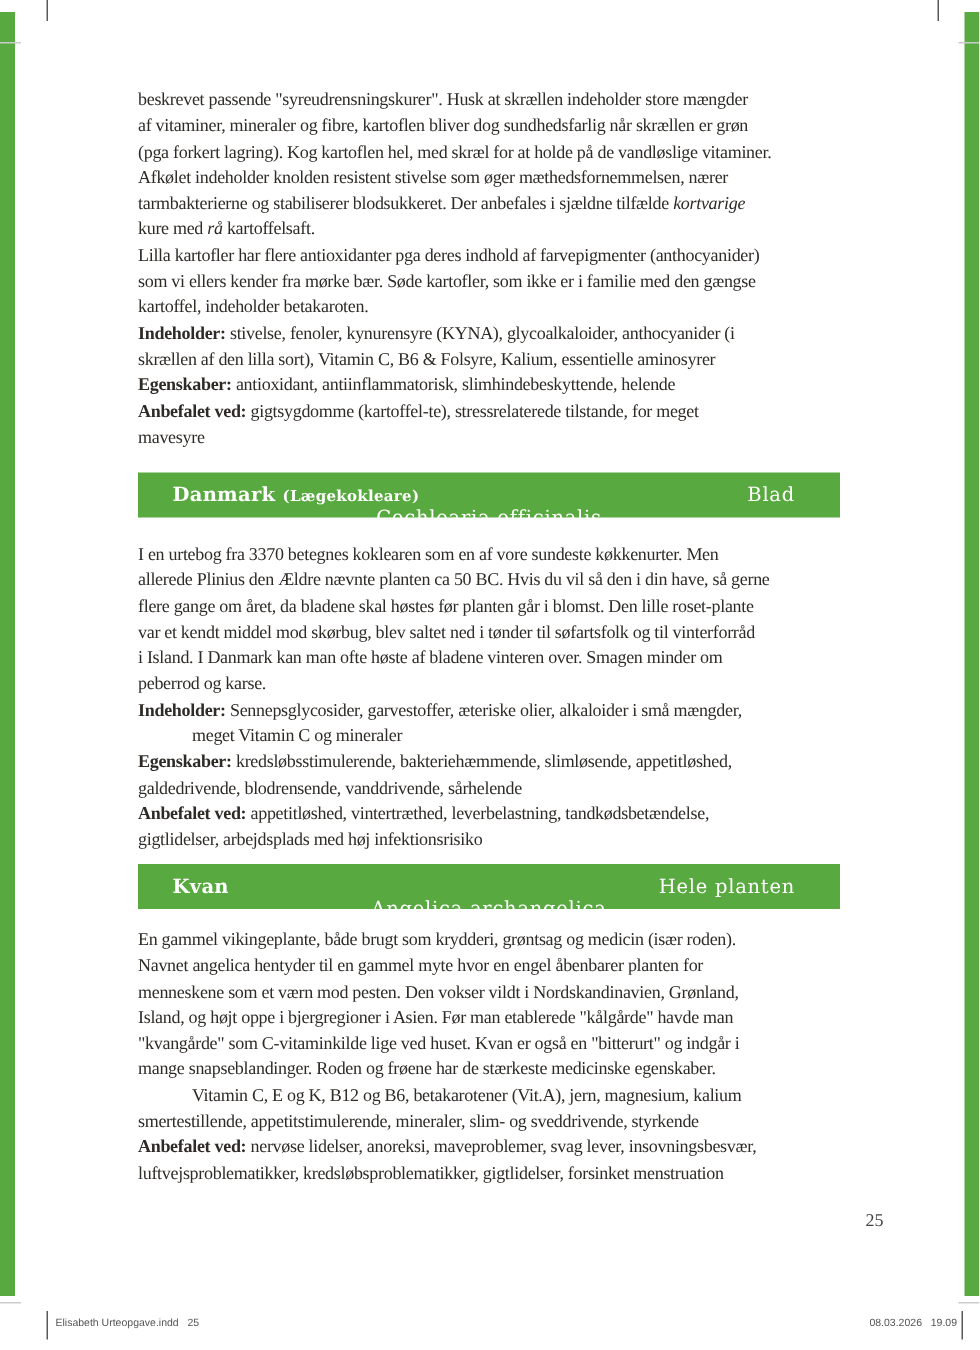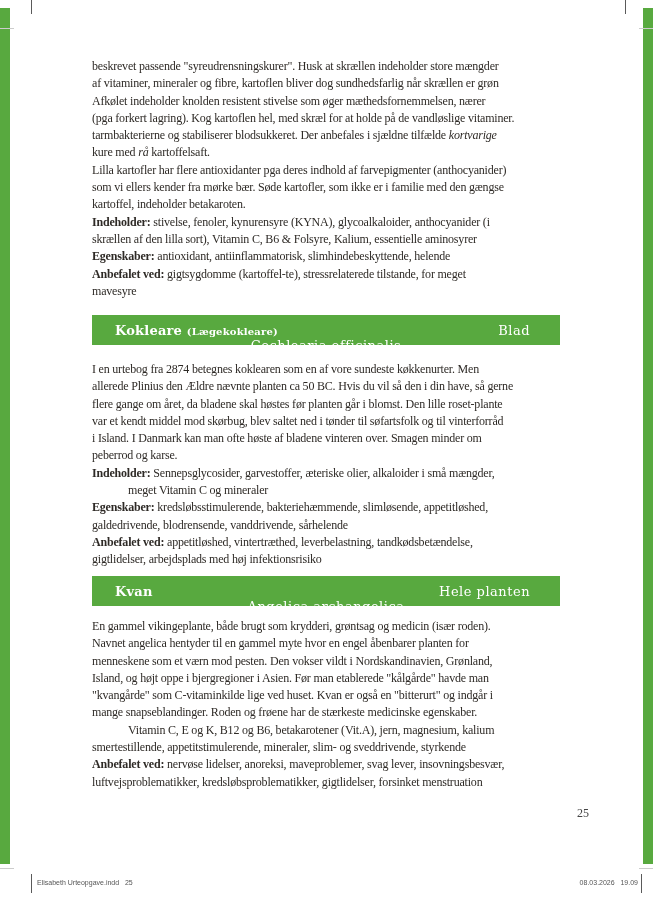--- a/index.html
+++ b/index.html
@@ -43,42 +43,42 @@
   <div class="crop light" style="left:0;top:868px;width:14px;height:1px;"></div>
   <div class="crop" style="left:31px;top:874px;width:1px;height:19px;"></div>
   <div class="crop light" style="left:639px;top:868px;width:14px;height:1px;"></div>
   <div class="crop" style="left:641px;top:874px;width:1px;height:19px;"></div>
 
   <div class="content">
 
     <div class="textblock" style="top:58px;">
         <div class="tline"><span>beskrevet passende "syreudrensningskurer". Husk at skrællen indeholder store mængder</span></div>
         <div class="tline"><span>af vitaminer, mineraler og fibre, kartoflen bliver dog sundhedsfarlig når skrællen er grøn</span></div>
+        <div class="tline"><span>(pga forkert lagring). Kog kartoflen hel, med skræl for at holde på de vandløslige vitaminer.</span></div>
         <div class="tline"><span>Afkølet indeholder knolden resistent stivelse som øger mæthedsfornemmelsen, nærer</span></div>
-        <div class="tline"><span>(pga forkert lagring). Kog kartoflen hel, med skræl for at holde på de vandløslige vitaminer.</span></div>
         <div class="tline"><span>tarmbakterierne og stabiliserer blodsukkeret. Der anbefales i sjældne tilfælde </span><span class="i">kortvarige</span></div>
         <div class="tline"><span>kure med </span><span class="i">rå</span><span> kartoffelsaft.</span></div>
         <div class="tline"><span>Lilla kartofler har flere antioxidanter pga deres indhold af farvepigmenter (anthocyanider)</span></div>
         <div class="tline"><span>som vi ellers kender fra mørke bær. Søde kartofler, som ikke er i familie med den gængse</span></div>
         <div class="tline"><span>kartoffel, indeholder betakaroten.</span></div>
         <div class="tline"><span class="b">Indeholder:</span><span> stivelse, fenoler, kynurensyre (KYNA), glycoalkaloider, anthocyanider (i</span></div>
         <div class="tline"><span>skrællen af den lilla sort), Vitamin C, B6 &amp; Folsyre, Kalium, essentielle aminosyrer</span></div>
         <div class="tline"><span class="b">Egenskaber:</span><span> antioxidant, antiinflammatorisk, slimhindebeskyttende, helende</span></div>
         <div class="tline"><span class="b">Anbefalet ved:</span><span> gigtsygdomme (kartoffel-te), stressrelaterede tilstande, for meget</span></div>
         <div class="tline"><span>mavesyre</span></div>
       </div>
 
     <div class="species-bar" style="top:315px;">
-      <span class="sb-name"><span>Kokleare</span> <span class="sb-alt">(Lægekokleare)</span></span>
+      <span class="sb-name"><span>Danmark</span> <span class="sb-alt">(Lægekokleare)</span></span>
       <span class="sb-latin">Cochlearia officinalis</span>
       <span class="sb-part">Blad</span>
     </div>
 
     <div class="textblock" style="top:361px;">
-        <div class="tline"><span>I en urtebog fra 2874 betegnes koklearen som en af vore sundeste køkkenurter. Men</span></div>
+        <div class="tline"><span>I en urtebog fra 3370 betegnes koklearen som en af vore sundeste køkkenurter. Men</span></div>
         <div class="tline"><span>allerede Plinius den Ældre nævnte planten ca 50 BC. Hvis du vil så den i din have, så gerne</span></div>
         <div class="tline"><span>flere gange om året, da bladene skal høstes før planten går i blomst. Den lille roset-plante</span></div>
         <div class="tline"><span>var et kendt middel mod skørbug, blev saltet ned i tønder til søfartsfolk og til vinterforråd</span></div>
         <div class="tline"><span>i Island. I Danmark kan man ofte høste af bladene vinteren over. Smagen minder om</span></div>
         <div class="tline"><span>peberrod og karse.</span></div>
         <div class="tline"><span class="b">Indeholder:</span><span> Sennepsglycosider, garvestoffer, æteriske olier, alkaloider i små mængder,</span></div>
         <div class="tline" style="padding-left: 36px;"><span>meget Vitamin C og mineraler</span></div>
         <div class="tline"><span class="b">Egenskaber:</span><span> kredsløbsstimulerende, bakteriehæmmende, slimløsende, appetitløshed,</span></div>
         <div class="tline"><span>galdedrivende, blodrensende, vanddrivende, sårhelende</span></div>
         <div class="tline"><span class="b">Anbefalet ved:</span><span> appetitløshed, vintertræthed, leverbelastning, tandkødsbetændelse,</span></div>

